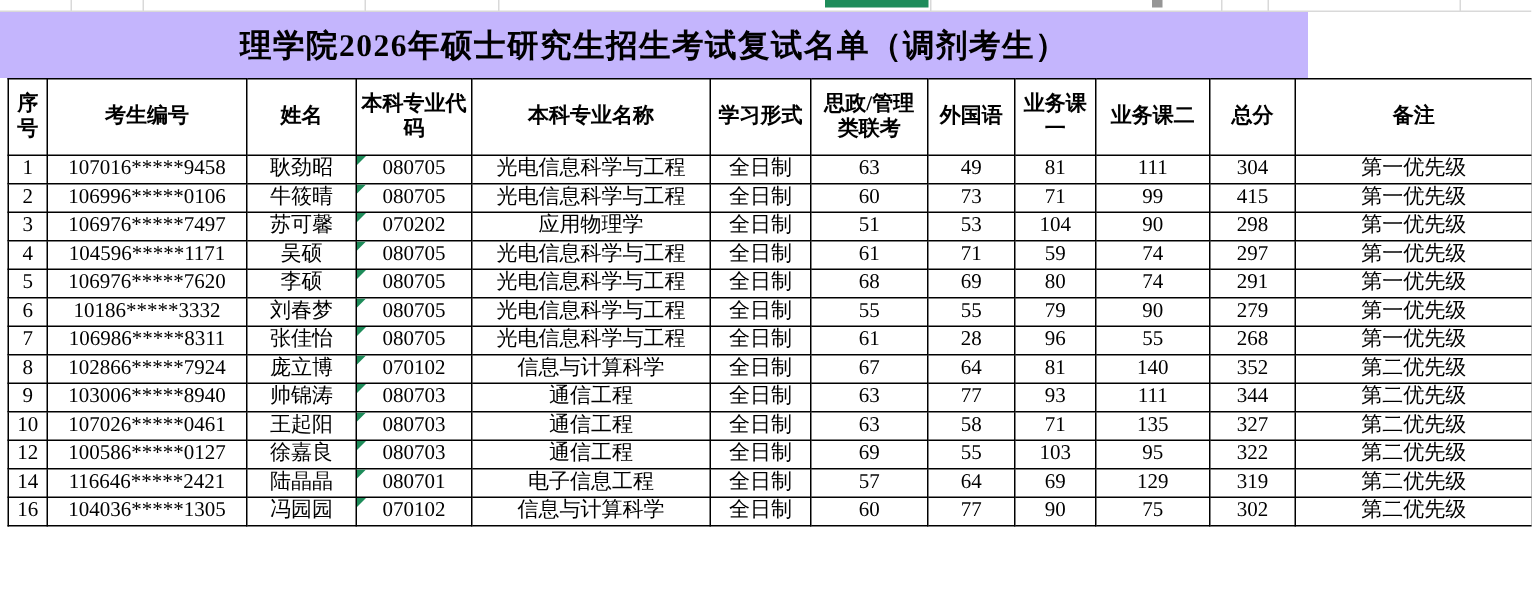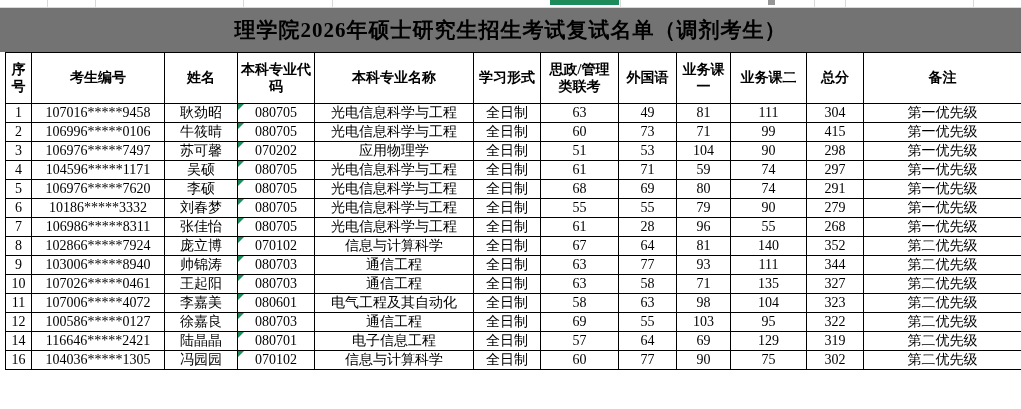--- a/index.html
+++ b/index.html
@@ -22,22 +22,22 @@
   .vl7 { left: 845px; } .vl8 { left: 973px; }
   .tab-underline {
     position: absolute; left: 550px; top: 0; width: 69px; height: 5px;
   }
   .text-remnant {
     position: absolute; left: 768px; top: 0; width: 7px; height: 5px;
     background: #6a6a6a; opacity: .7;
   }
   
   .title-bar {
-    width: 1021px; height: 44px; display: flex;
-    align-items: center; justify-content: center; background: #737373;
+    width: 872px; height: 44px; display: flex;
+    align-items: center; justify-content: center; background: #c4b5fd;
   }
   .title-bar h1 {
     font-size: 21px; font-weight: bold; letter-spacing: 1px;
     font-family: "Liberation Serif", "DejaVu Serif", serif;
   }
   
   table {
     border-collapse: collapse; table-layout: fixed;
     margin-left: 5px; width: 1016px;
     background: #fff;
@@ -250,34 +250,20 @@
         <td>通信工程</td>
         <td>全日制</td>
         <td>63</td>
         <td>58</td>
         <td>71</td>
         <td>135</td>
         <td>327</td>
         <td>第二优先级</td>
       </tr>
       <tr>
-        <td>11</td>
-        <td>107006*****4072</td>
-        <td>李嘉美</td>
-        <td class="code-cell"><span class="tri"></span><span>080601</span></td>
-        <td>电气工程及其自动化</td>
-        <td>全日制</td>
-        <td>58</td>
-        <td>63</td>
-        <td>98</td>
-        <td>104</td>
-        <td>323</td>
-        <td>第二优先级</td>
-      </tr>
-      <tr>
         <td>12</td>
         <td>100586*****0127</td>
         <td>徐嘉良</td>
         <td class="code-cell"><span class="tri"></span><span>080703</span></td>
         <td>通信工程</td>
         <td>全日制</td>
         <td>69</td>
         <td>55</td>
         <td>103</td>
         <td>95</td>

